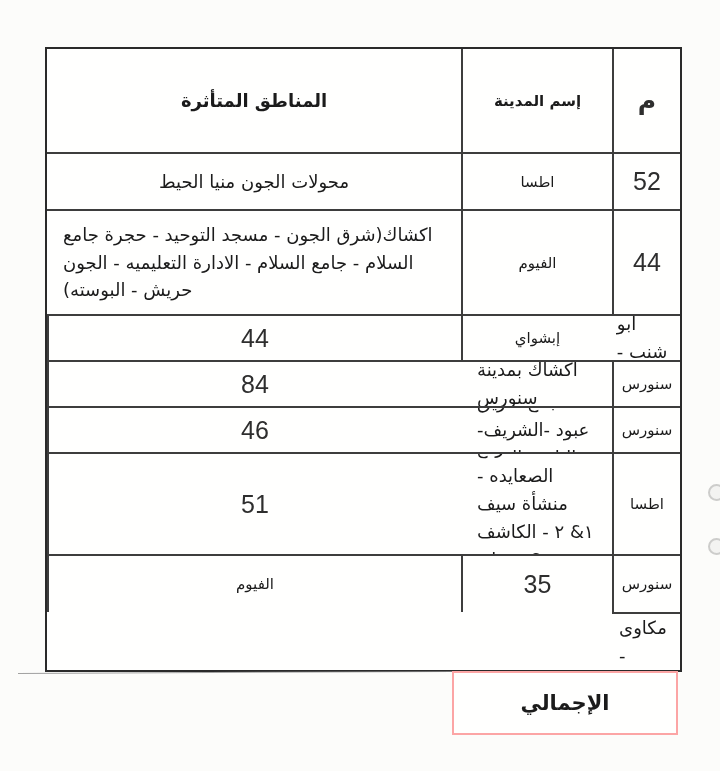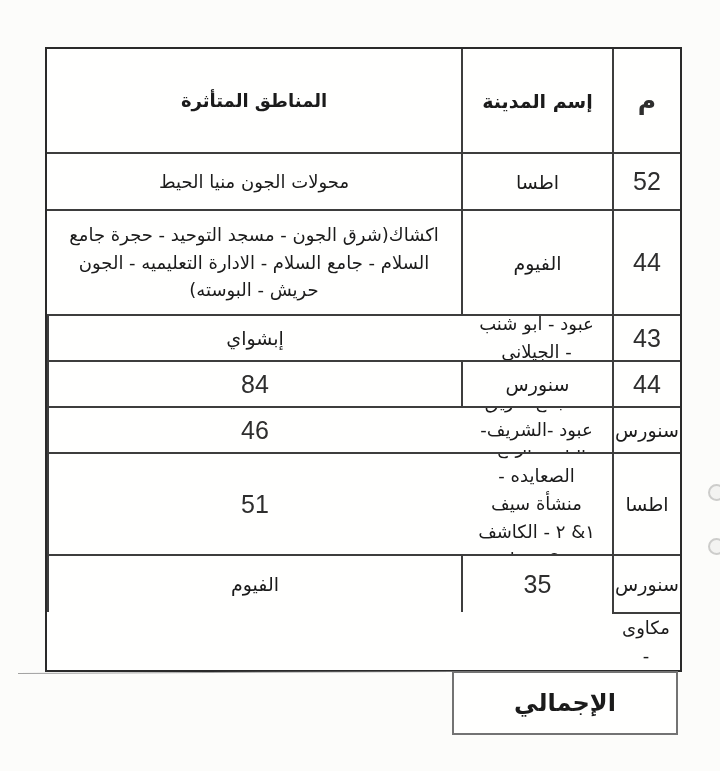--- a/index.html
+++ b/index.html
@@ -26,47 +26,47 @@
     direction: rtl;
     display: grid;
     grid-template-columns: 68px 151px 1fr;  
     grid-template-rows: 103px 57px 105px 46px 46px 46px 102px 58px 58px;
     color: #1b1b1b;
   }
   .cell {
     display: flex;
     align-items: center;
     justify-content: center;
-    text-align: center;
+    text-align: left;
     box-sizing: border-box;
     border-top: 2px solid #3d3d3d;
     padding: 1px 16px;
     overflow: hidden;
   }
   .no-top { border-top: none; }
   .col-num, .col-city { border-left: 2px solid #3d3d3d; } 
   .hdr { font-weight: bold; }
   .hdr-areas { font-size: 21px; letter-spacing: 0.5px; }
   .hdr-city  { font-size: 20px; }
   .hdr-num   { font-size: 22px; }
   .col-areas { font-size: 18px; line-height: 1.55; }
-  .col-city  { font-size: 19px; }
+  .col-city  { font-size: 15px; }
   .col-num   { font-size: 25px; color: #2e2e2e; font-family: "Liberation Sans", "DejaVu Sans", sans-serif; }
   
   .total-box {
     position: absolute;
     left: 452px; top: 671px;
     width: 222px; height: 60px;
     background: #fffffe;
-    border: 2px solid #737373;
+    border: 2px solid #fca5a5;
     display: flex;
     align-items: center;
     justify-content: center;
     direction: rtl;
-    font-size: 24px;
+    font-size: 21px;
     font-weight: bold;
     color: #1b1b1b;
   }
   
   .scan-line {
     position: absolute;
     left: 18px; top: 671px;
     width: 436px; height: 0;
     border-top: 1.5px solid #8a8a8a;
     transform: rotate(-0.25deg);
@@ -116,35 +116,35 @@
     <div class="cell col-num">
         <span>44</span>
       </div>
     <div class="cell col-city">
         <span>الفيوم</span>
       </div>
     <div class="cell col-areas">
         <span>اكشاك(شرق الجون - مسجد التوحيد - حجرة جامع السلام - جامع السلام - الادارة التعليميه - الجون حريش - البوسته)</span>
       </div>
 
-    <div class="cell col-num">
-        <span>43</span>
-      </div>
     <div class="cell col-areas">
         <span>عبود - أبو شنب - الجيلانى</span>
       </div>
     <div class="cell col-city">
         <span>إبشواي</span>
       </div>
 
     <div class="cell col-num">
         <span>44</span>
       </div>
     <div class="cell col-city">
         <span>سنورس</span>
+      </div>
+    <div class="cell col-areas">
+        <span>اكشاك بمدينة سنورس</span>
       </div>
 
     <div class="cell col-num">
         <span>84</span>
       </div>
     <div class="cell col-city">
         <span>سنورس</span>
       </div>
     <div class="cell col-areas">
         <span>المجمع-طريق عبود -الشريف- الباعه -الجرن</span>

